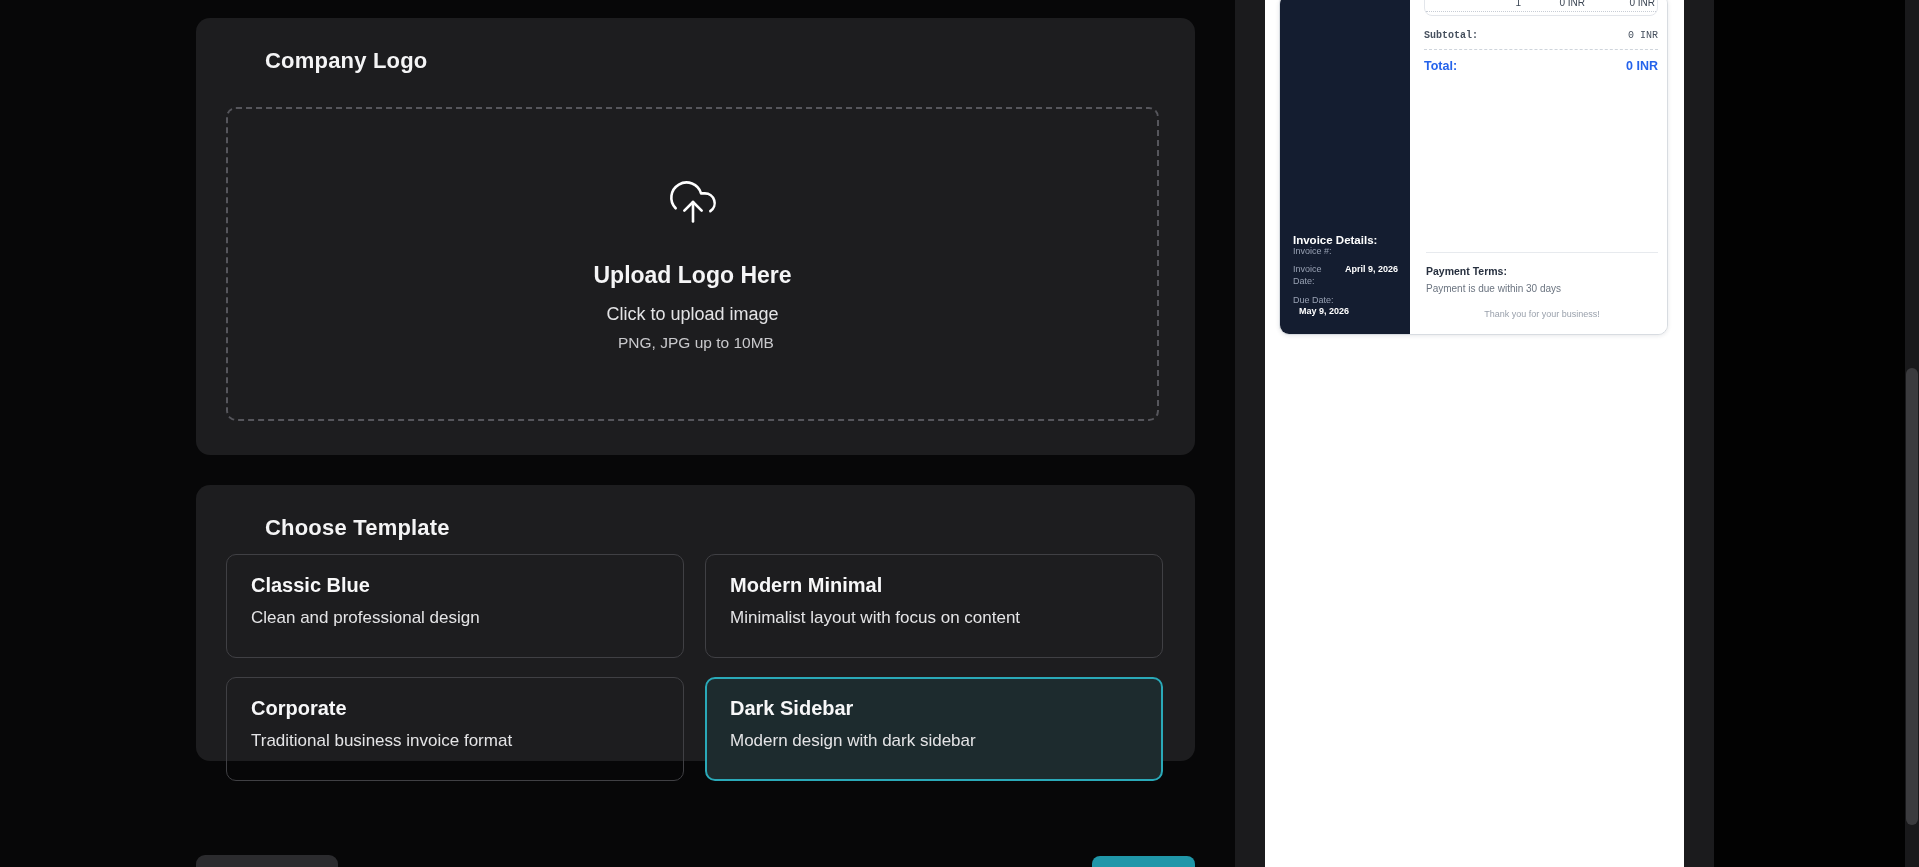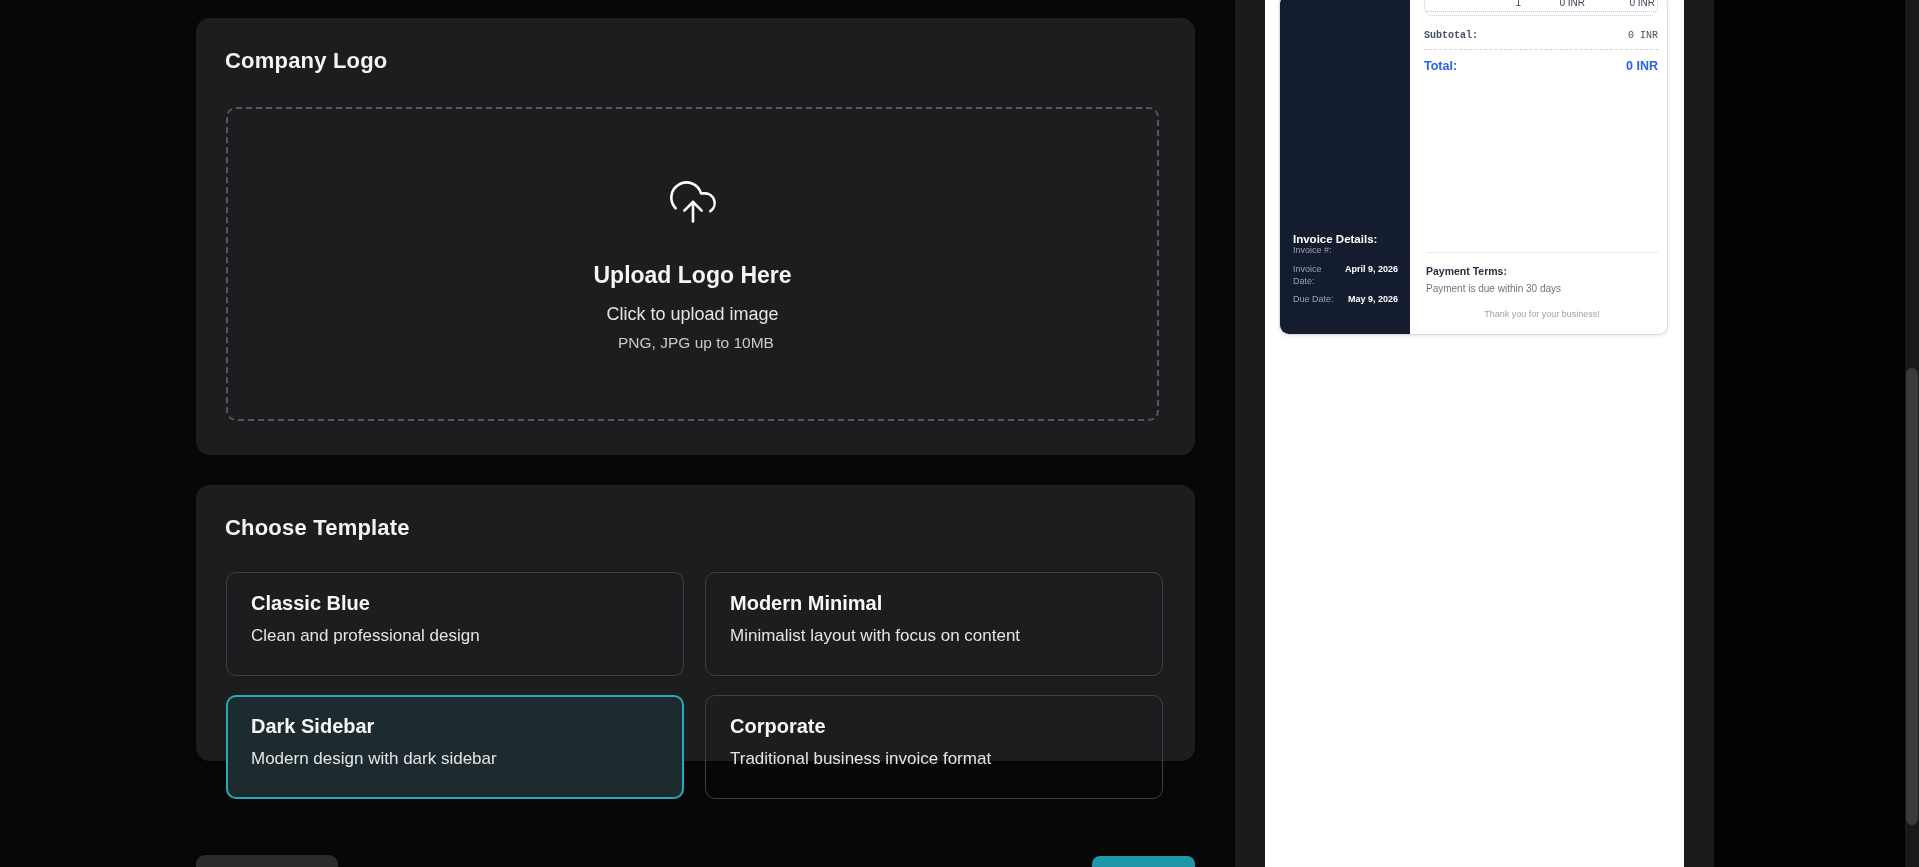--- a/index.html
+++ b/index.html
@@ -4,31 +4,31 @@
 <style>
   * { margin:0; padding:0; box-sizing:border-box; }
   html,body { width:1919px; height:867px; overflow:hidden; background:#030303;
               font-family:"Liberation Sans", sans-serif; }
 
   
   .pane-left { position:absolute; left:0; top:0; width:1235px; height:867px; background:#070708; }
   .card { position:absolute; left:196px; width:999px; background:#1d1d1f; border-radius:14px; }
   .logo-card { top:18px; height:437px; }
   .tpl-card  { top:485px; height:276px; }
-  .card-title { padding:30px 0 0 29px; font-size:22px; font-weight:700; color:#f4f4f5; letter-spacing:.2px; }
+  .card-title { padding:30px 0 0 29px; font-size:22px; font-weight:700; color:#f4f4f5; letter-spacing:.2px;margin-left:40px; }
 
   .upload-area { position:absolute; left:30px; top:89px; width:933px; height:314px;
                  border:2px dashed #56565c; border-radius:10px; cursor:pointer;
                  display:flex; flex-direction:column; align-items:center; justify-content:center; text-align:center; }
   .upload-icon { margin-bottom:30px; }
   .up-title { font-size:23px; font-weight:700; color:#f5f5f6; margin-bottom:15px; }
   .up-sub   { font-size:18px; color:#e3e3e5; margin-bottom:9px; }
   .up-hint  { font-size:15.5px; color:#c9c9cc;margin-left:7px; }
 
-  .tpl-grid { position:absolute; left:30px; top:87px; width:937px;
+  .tpl-grid { position:absolute; left:30px; top:69px; width:937px;
               display:grid; grid-template-columns:1fr 1fr; gap:19px 21px; }
   .tpl-option { height:104px; border:1px solid #404044; border-radius:10px;
                 padding:19px 24px; cursor:pointer; background:transparent; }
   .tpl-option .t { font-size:20px; font-weight:700; color:#f7f7f8; margin-bottom:11px; }
   .tpl-option .d { font-size:17px; color:#e4e4e6; }
   .tpl-option.selected { border:2px solid #2aa9b8; background:#1d2b2e; padding:18px 23px; }
 
   .btn-dark { position:absolute; left:196px; top:855px; width:142px; height:44px;
               border-radius:9px; background:#2b2b2e; cursor:pointer; }
   .btn-teal { position:absolute; left:1092px; top:856px; width:103px; height:40px;
@@ -45,21 +45,21 @@
   
   .pane-preview { position:absolute; left:1265px; top:0; width:419px; height:867px; background:#ffffff; }
   .invoice { position:absolute; left:14px; top:-6px; width:389px; height:341px; background:#ffffff;
              border:1px solid #d8dce1; border-radius:10px; box-shadow:0 1px 4px rgba(20,30,50,.10);
              display:flex; overflow:hidden; }
   .inv-side { width:130px; flex-shrink:0; background:#141d30; display:flex; flex-direction:column;
               justify-content:flex-end; padding:0 12px 16px 13px; }
   .inv-details-title { font-size:11.5px; font-weight:700; color:#ffffff; margin-bottom:0; }
   .inv-row { display:flex; justify-content:space-between; font-size:9px; color:#98a1b3;
              margin-bottom:7px; line-height:1.3; }
-  .inv-row:last-child { margin-bottom:12px; }
+  .inv-row:last-child { margin-bottom:0;flex-direction:column; }
   .inv-row .lbl { max-width:50px; }
   .inv-row .val { color:#ffffff; font-weight:700; text-align:right; max-width:56px; }
 
   .inv-body { position:relative; flex:1; background:#ffffff; }
   .items-box { position:absolute; left:14px; top:-38px; width:234px; height:59px;
                border:1px solid #e3e6eb; border-radius:8px;
                display:flex; flex-direction:column; justify-content:flex-end; }
   .items-row { display:flex; justify-content:flex-end; align-items:center;
                font-size:10px; color:#3c4654; padding:0 2px 3px 0; }
   .items-row .c1 { width:96px; text-align:right; }
@@ -104,27 +104,27 @@
     <div class="card-title">Choose Template</div>
     <div class="tpl-grid">
       <div class="tpl-option">
         <div class="t">Classic Blue</div>
         <div class="d">Clean and professional design</div>
       </div>
       <div class="tpl-option">
         <div class="t">Modern Minimal</div>
         <div class="d">Minimalist layout with focus on content</div>
       </div>
+      <div class="tpl-option">
+        <div class="t">Corporate</div>
+        <div class="d">Traditional business invoice format</div>
+      </div>
       <div class="tpl-option selected">
         <div class="t">Dark Sidebar</div>
         <div class="d">Modern design with dark sidebar</div>
-      </div>
-      <div class="tpl-option">
-        <div class="t">Corporate</div>
-        <div class="d">Traditional business invoice format</div>
       </div>
     </div>
   </section>
 
   <div class="btn-dark"></div>
   <div class="btn-teal"></div>
 </div>
 
 <div class="gutter-l"></div>
 

